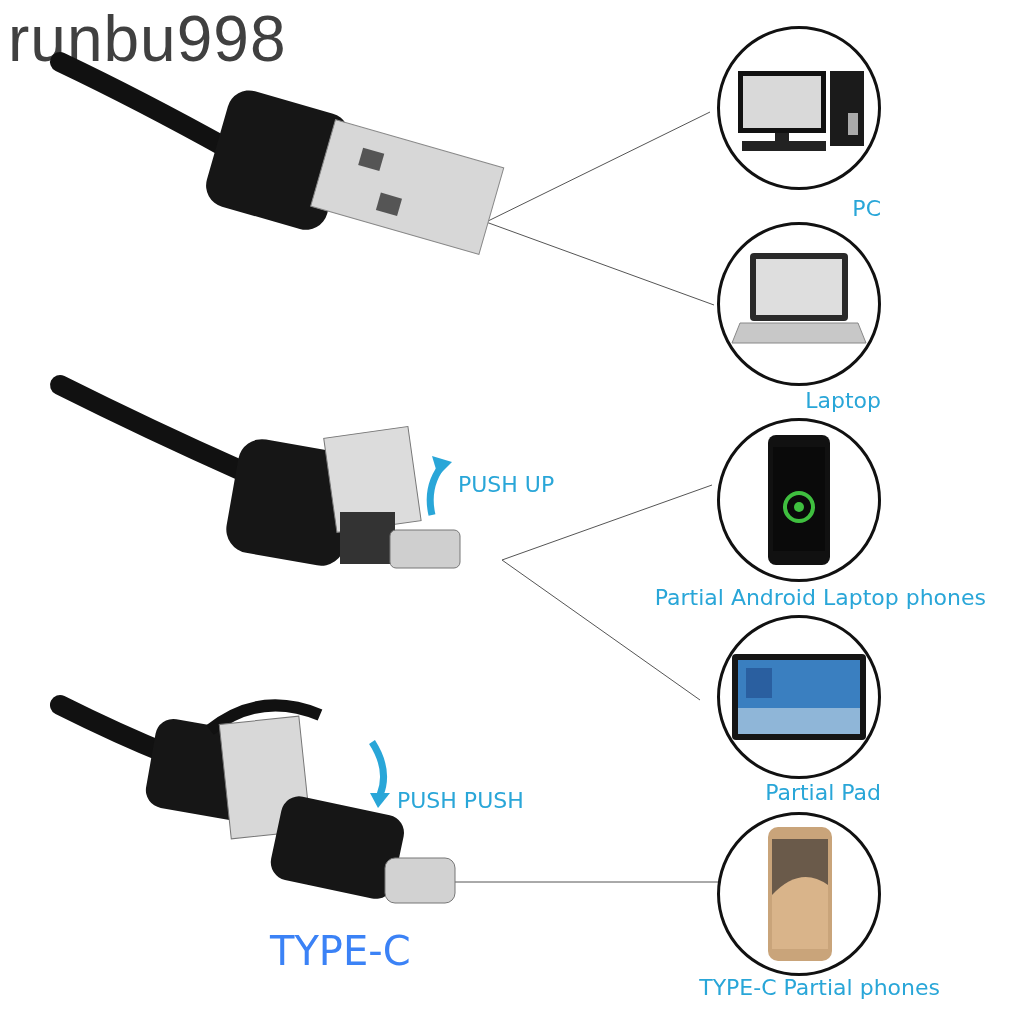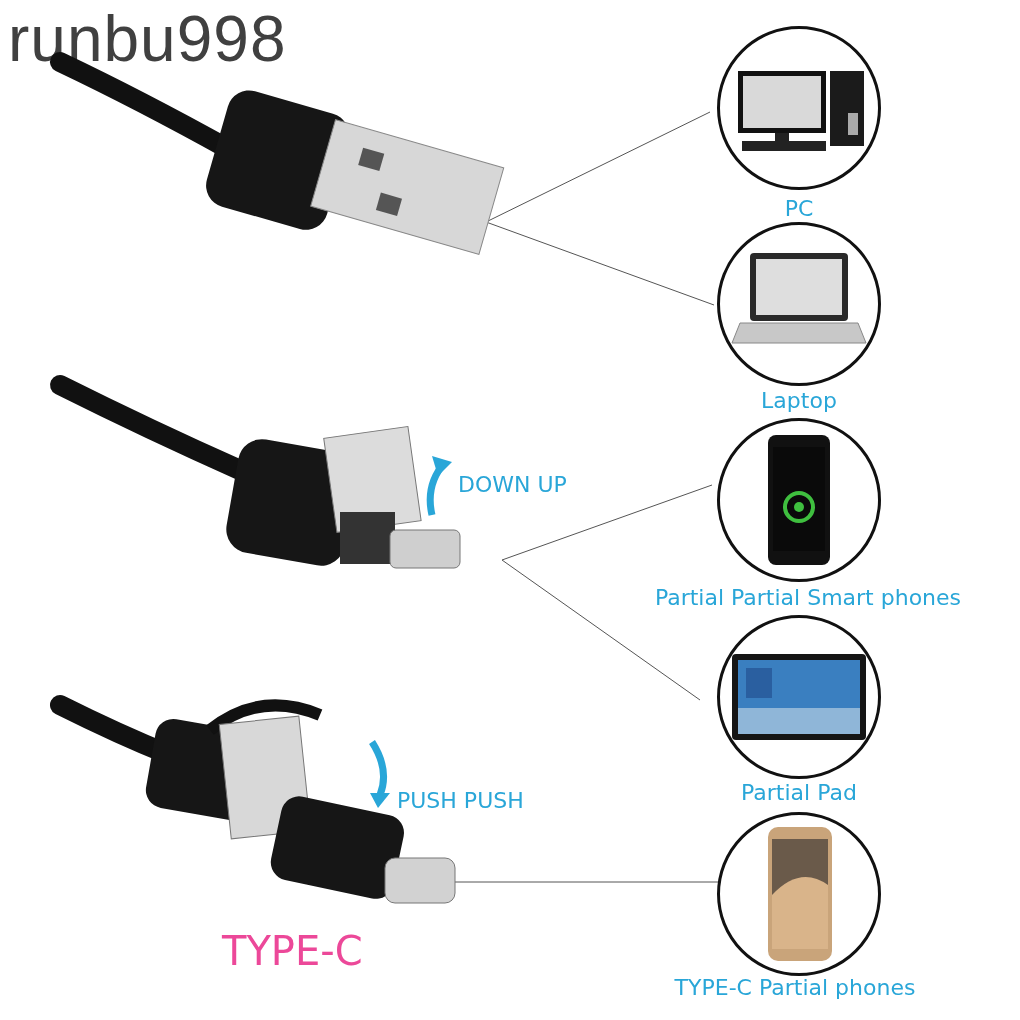--- a/index.html
+++ b/index.html
@@ -1,20 +1,20 @@
 <!DOCTYPE html>
 <html><head>
 <meta charset="utf-8">
 <style>
   html,body{margin:0;padding:0;background:#fff;}
   body{width:1020px;height:1020px;position:relative;overflow:hidden;font-family:"DejaVu Sans","Liberation Sans",sans-serif;}
   .abs{position:absolute;}
   .watermark{left:8px;top:2px;font-size:64px;color:#404040;font-family:"Liberation Sans",sans-serif;letter-spacing:1px;}
-  .label{color:#29a6d8;font-size:22px;text-align:center;white-space:nowrap;}
-  .big{color:#ec4899;font-size:40px;}
+  .label{color:#29a6d8;font-size:22px;text-align:right;white-space:nowrap;}
+  .big{color:#3b82f6;font-size:40px;margin-left:48px;}
   .circle{position:absolute;width:158px;height:158px;border:3px solid #111;border-radius:50%;background:#fff;overflow:hidden;}
   svg{position:absolute;left:0;top:0;}
 </style>
 </head>
 <body>
 
 <div class="abs watermark">runbu998</div>
 
 <svg width="1020" height="1020">
 
@@ -49,21 +49,21 @@
     <rect x="150" y="725" width="110" height="90" rx="18" fill="#161616" transform="rotate(10 205 770)"></rect>
     <path d="M210 730 Q260 690 320 715" stroke="#111" stroke-width="12" fill="none"></path>
     <rect x="225" y="720" width="80" height="115" fill="#d8d8d8" stroke="#777" transform="rotate(-6 265 777)"></rect>
     <rect x="275" y="805" width="125" height="85" rx="18" fill="#161616" transform="rotate(12 337 847)"></rect>
     <rect x="385" y="858" width="70" height="45" rx="10" fill="#d2d2d2" stroke="#777"></rect>
     <path d="M372 742 Q390 770 380 795" stroke="#29a6d8" stroke-width="7" fill="none"></path>
     <polygon points="370,793 390,793 378,808" fill="#29a6d8"></polygon>
   </g>
 </svg>
 
-<div class="abs label" style="left:458px;top:472px;">DOWN UP</div>
+<div class="abs label" style="left:458px;top:472px;">PUSH UP</div>
 <div class="abs label" style="left:397px;top:788px;">PUSH PUSH</div>
 <div class="abs big" style="left:222px;top:928px;">TYPE-C</div>
 
 <div class="circle" style="left:717px;top:26px;">
   <svg width="158" height="158">
     <rect x="18" y="42" width="88" height="62" fill="#111"></rect>
     <rect x="23" y="47" width="78" height="52" fill="#d9d9d9"></rect>
     <rect x="55" y="104" width="14" height="10" fill="#222"></rect>
     <rect x="22" y="112" width="84" height="10" fill="#222"></rect>
     <rect x="110" y="42" width="34" height="75" fill="#1b1b1b"></rect>
@@ -82,21 +82,21 @@
 <div class="abs label" style="left:717px;top:388px;width:164px;">Laptop</div>
 
 <div class="circle" style="left:717px;top:418px;">
   <svg width="158" height="158">
     <rect x="48" y="14" width="62" height="130" rx="8" fill="#111"></rect>
     <rect x="53" y="26" width="52" height="104" fill="#0a0a0a"></rect>
     <circle cx="79" cy="86" r="14" fill="none" stroke="#3fbf3f" stroke-width="4"></circle>
     <circle cx="79" cy="86" r="5" fill="#3fbf3f"></circle>
   </svg>
 </div>
-<div class="abs label" style="left:630px;top:585px;width:356px;">Partial Partial Smart phones</div>
+<div class="abs label" style="left:630px;top:585px;width:356px;">Partial Android Laptop phones</div>
 
 <div class="circle" style="left:717px;top:615px;">
   <svg width="158" height="158">
     <rect x="12" y="36" width="134" height="86" rx="4" fill="#151515"></rect>
     <rect x="18" y="42" width="122" height="74" fill="#3a7fc0"></rect>
     <rect x="18" y="90" width="122" height="26" fill="#8fb6d8"></rect>
     <rect x="26" y="50" width="26" height="30" fill="#2a5fa0"></rect>
   </svg>
 </div>
 <div class="abs label" style="left:717px;top:780px;width:164px;">Partial Pad</div>

